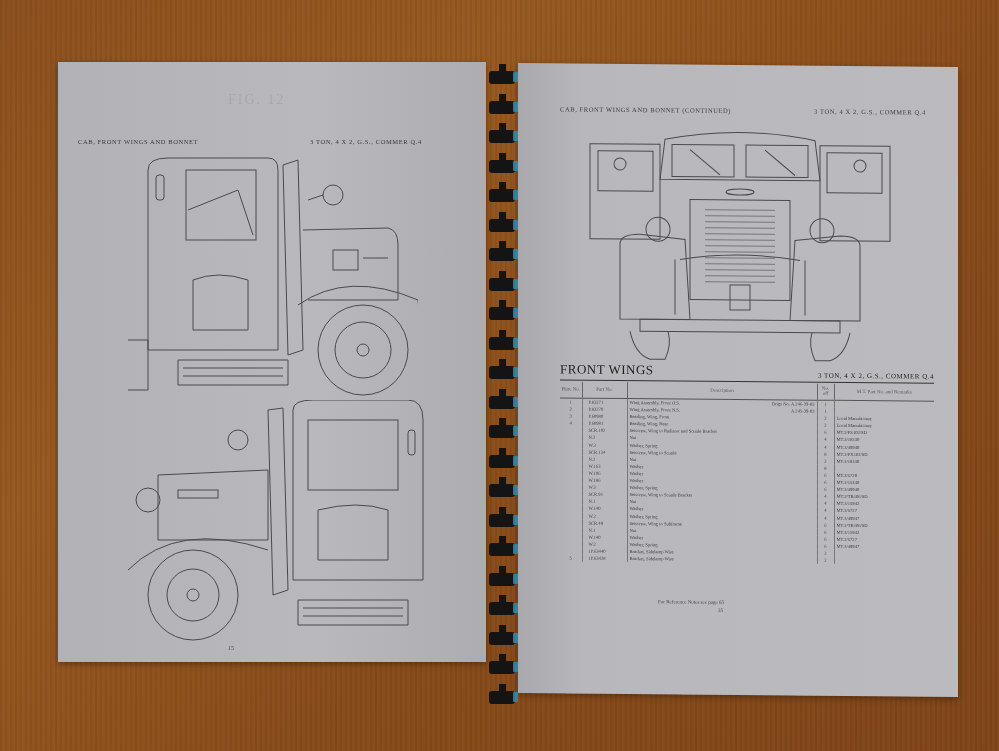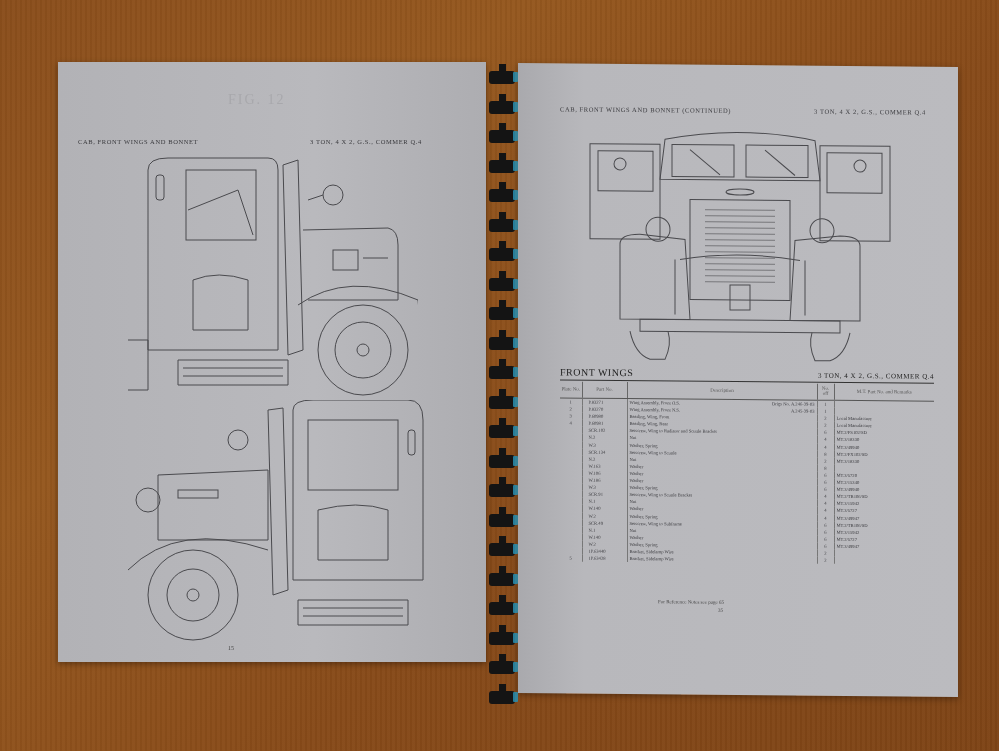--- a/index.html
+++ b/index.html
@@ -12,21 +12,21 @@
     background:linear-gradient(90deg,#b2b2b6 0%,#b9b9bd 60%,#adadb1 100%);}
   .page-right{left:518px;top:65px;width:440px;height:630px;
     background:linear-gradient(90deg,#a9a9ad 0%,#b8b8bc 15%,#bbbbbf 100%);
     transform:skewY(0.5deg);}
   .run-head{position:absolute;font-size:6.5px;letter-spacing:0.6px;color:#3a3a3e;text-transform:uppercase;white-space:nowrap;}
   .faint-title{position:absolute;left:170px;top:30px;font-size:14px;color:#a8a8ac;letter-spacing:2px;}
   .drawing{position:absolute;}
   .drawing svg{width:100%;height:100%;}
   .page-num{position:absolute;font-size:6px;color:#444;}
   .section-bar{position:absolute;left:42px;right:24px;top:304px;border-bottom:1.3px solid #333;height:12px;}
-  .section-bar .l{position:absolute;left:0;bottom:2px;font-size:10px;letter-spacing:0.5px;color:#222;text-transform:uppercase;}
+  .section-bar .l{position:absolute;left:0;bottom:2px;font-size:13px;letter-spacing:0.5px;color:#222;text-transform:uppercase;}
   .section-bar .r{position:absolute;right:0;bottom:2px;font-size:7px;letter-spacing:0.5px;color:#222;text-transform:uppercase;}
   table.parts{position:absolute;left:42px;top:318px;width:374px;border-collapse:collapse;font-size:4.6px;color:#3c3c40;}
   table.parts th{font-weight:normal;border-bottom:1px solid #555;border-left:1px solid #666;padding:2px 1px 4px;vertical-align:middle;font-size:5px;color:#555;}
   table.parts th:first-child{border-left:none;}
   table.parts td{border-left:1px solid #777;padding:0 2px;height:7.1px;white-space:nowrap;line-height:7.1px;}
   table.parts td:first-child{border-left:none;text-align:center;}
   td.c-part{padding-left:6px !important;}
   td.c-qty{text-align:center;}
   .desc-wrap{display:flex;justify-content:space-between;}
   .ref-note{position:absolute;left:140px;top:535px;font-size:5px;color:#444;}

